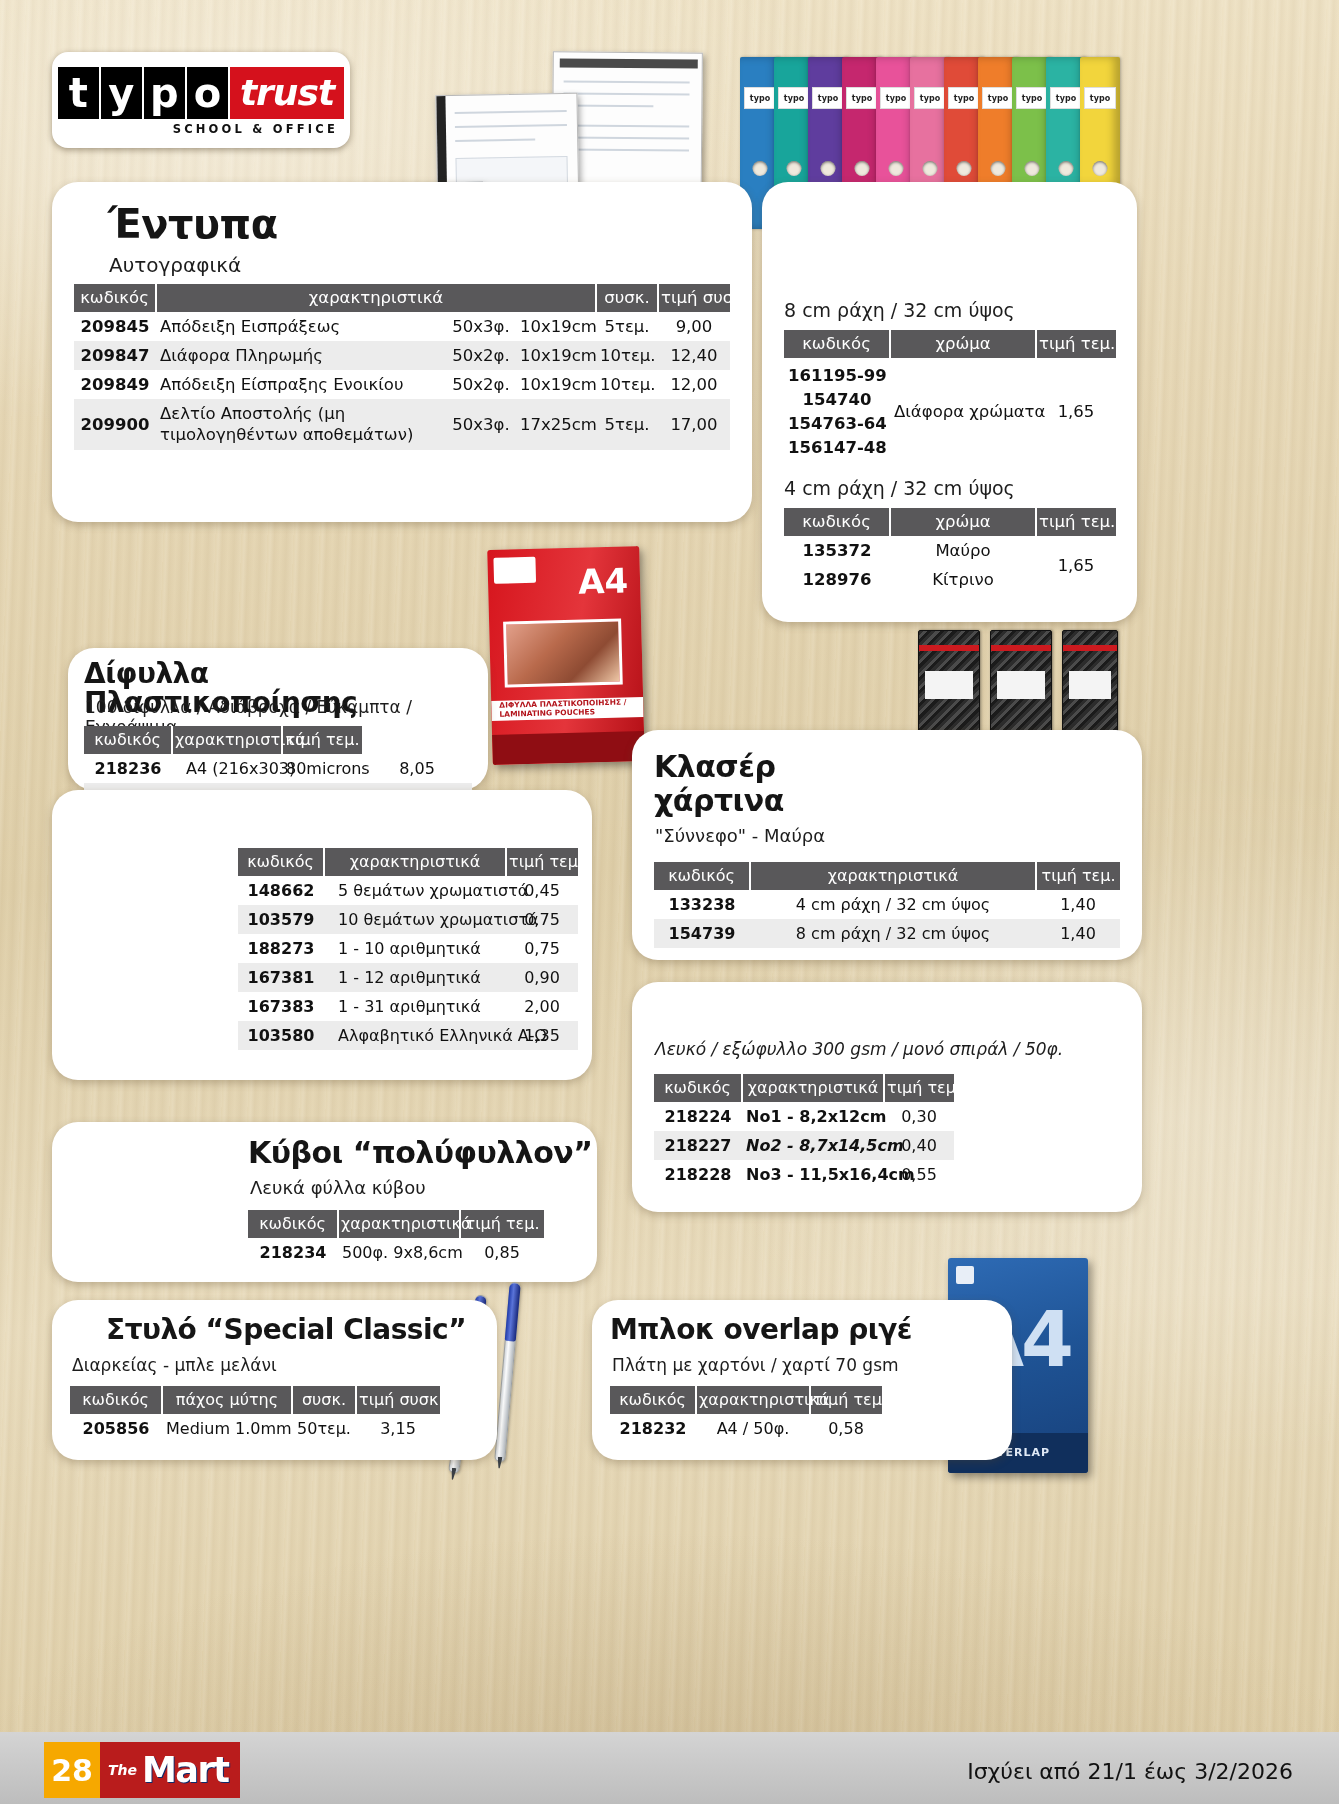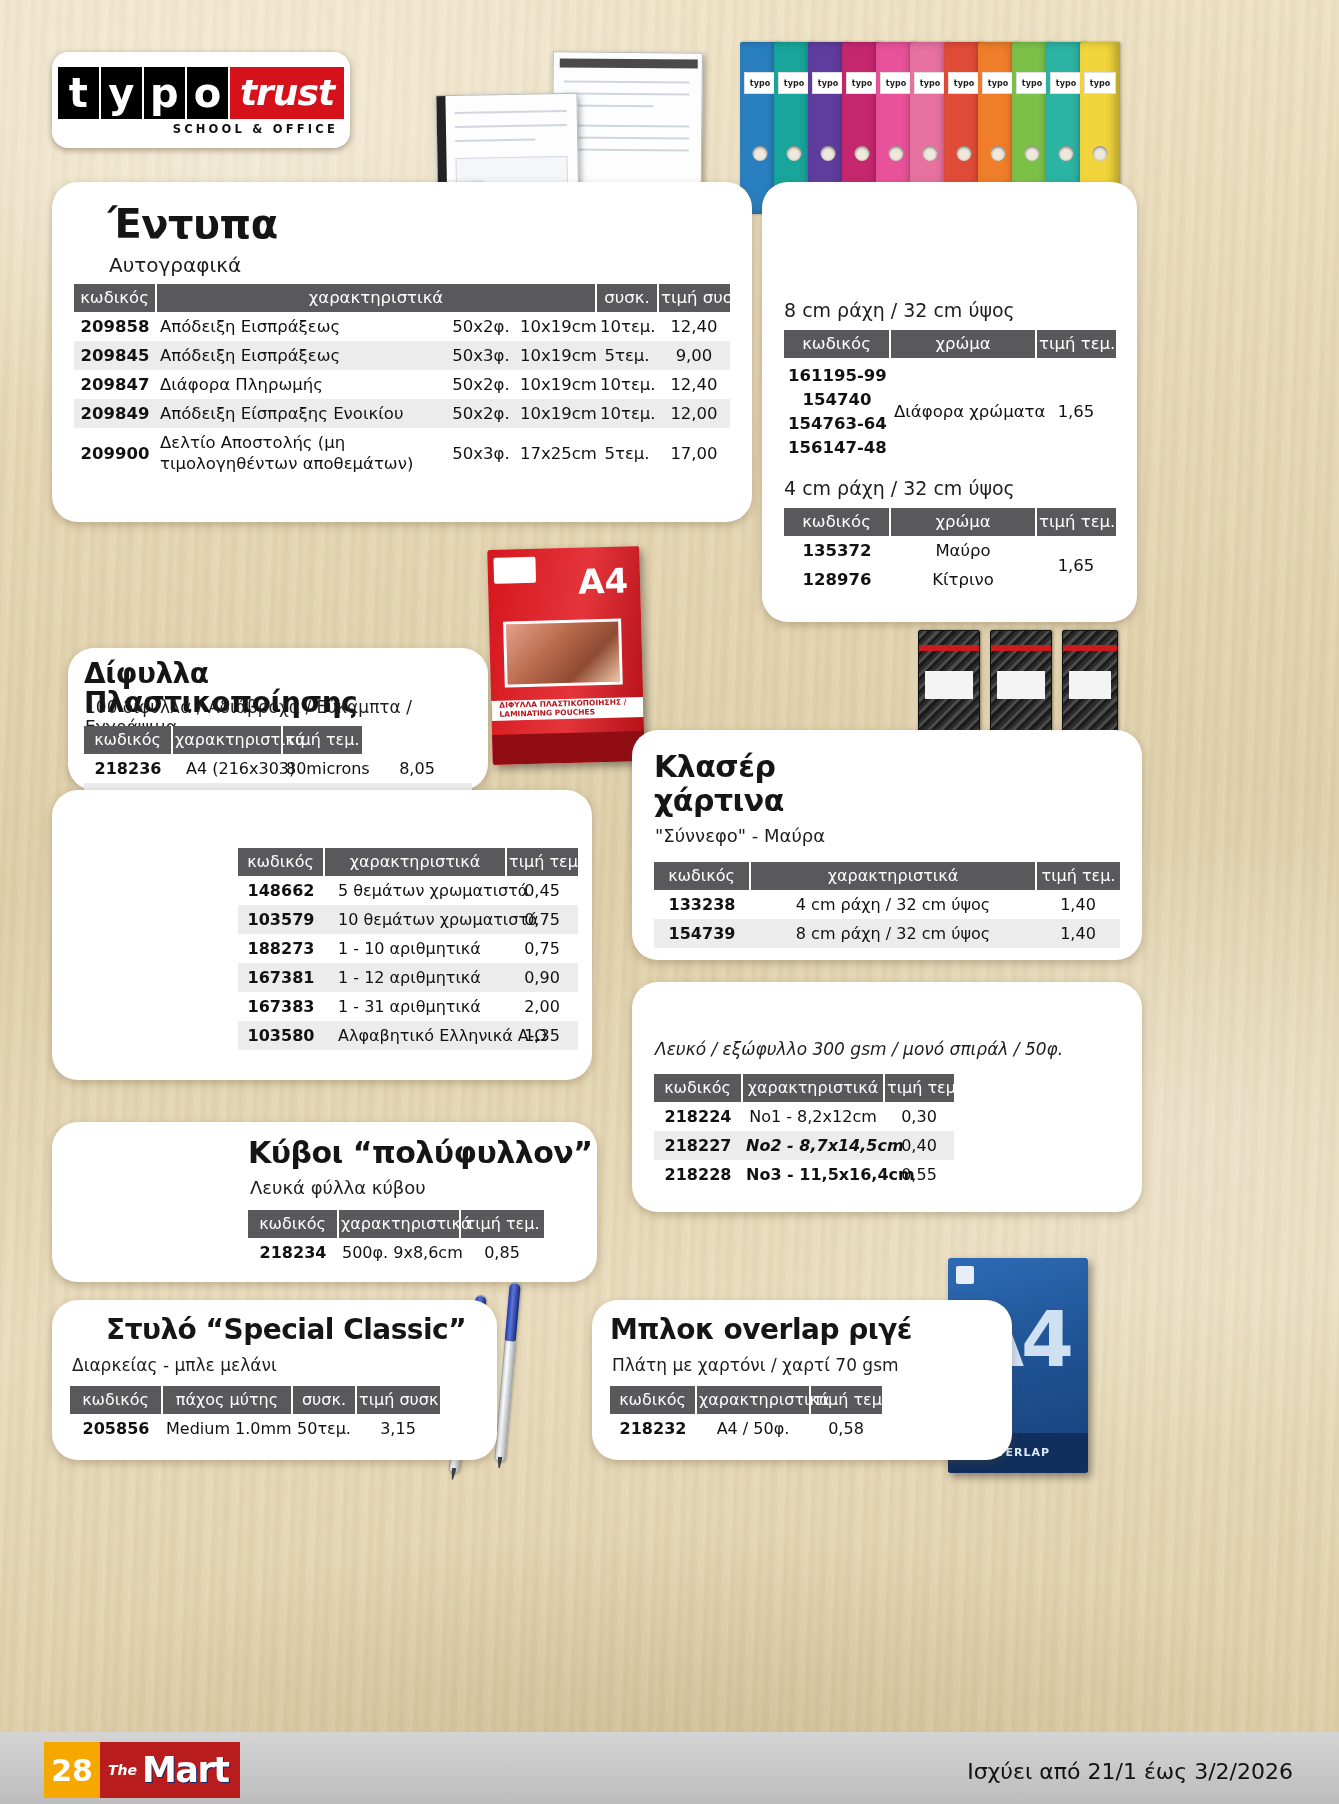--- a/index.html
+++ b/index.html
@@ -146,21 +146,21 @@
     position:absolute; background:#fdfdfd;
     border:1px solid #b9b9b9;
     box-shadow:2px 3px 6px rgba(0,0,0,.35);
   }
   .paper .ln{ position:absolute; background:#cfd6de; height:2px; }
   .paper .blk{ position:absolute; background:#1a1a1a; }
 
   
   #binders{ left:740px; top:42px; width:380px; height:195px; }
   .binder{
-    position:absolute; top:0; width:40px; height:172px;
+    position:absolute; top:15px; width:40px; height:172px;
     border-radius:2px 2px 0 0;
     box-shadow:inset -6px 0 8px rgba(0,0,0,.25), 1px 0 3px rgba(0,0,0,.3);
   }
   .binder .lbl{
     position:absolute; left:4px; right:4px; top:30px; height:22px;
     background:#fff; border:1px solid #ddd;
     font-size:8px; color:#222; font-weight:bold;
     display:flex;align-items:center;justify-content:center;
   }
   .binder .ring{
@@ -356,28 +356,20 @@
     <thead>
       <tr>
         <th>κωδικός</th>
         <th colspan="3">χαρακτηριστικά</th>
         <th>συσκ.</th>
         <th>τιμή συσκ.</th>
       </tr>
     </thead>
     <tbody>
       <tr>
-        <td class="code">209858</td>
-        <td class="l">Απόδειξη Εισπράξεως</td>
-        <td class="c">50x2φ.</td>
-        <td class="c">10x19cm</td>
-        <td class="c">10τεμ.</td>
-        <td class="c">12,40</td>
-      </tr>
-      <tr>
         <td class="code">209845</td>
         <td class="l">Απόδειξη Εισπράξεως</td>
         <td class="c">50x3φ.</td>
         <td class="c">10x19cm</td>
         <td class="c">5τεμ.</td>
         <td class="c">9,00</td>
       </tr>
       <tr>
         <td class="code">209847</td>
         <td class="l">Διάφορα Πληρωμής</td>
@@ -663,21 +655,21 @@
     <thead>
       <tr>
         <th>κωδικός</th>
         <th>χαρακτηριστικά</th>
         <th>τιμή τεμ.</th>
       </tr>
     </thead>
     <tbody>
       <tr>
         <td class="code">218224</td>
-        <td class="c" style="font-weight:normal;">Νο1 - 8,2x12cm</td>
+        <td class="c" style="font-weight:bold;">Νο1 - 8,2x12cm</td>
         <td class="c">0,30</td>
       </tr>
       <tr>
         <td class="code">218227</td>
         <td class="c" style="font-weight:bold;font-style:italic;">Νο2 - 8,7x14,5cm</td>
         <td class="c">0,40</td>
       </tr>
       <tr>
         <td class="code">218228</td>
         <td class="c" style="font-weight:bold;">Νο3 - 11,5x16,4cm</td>

